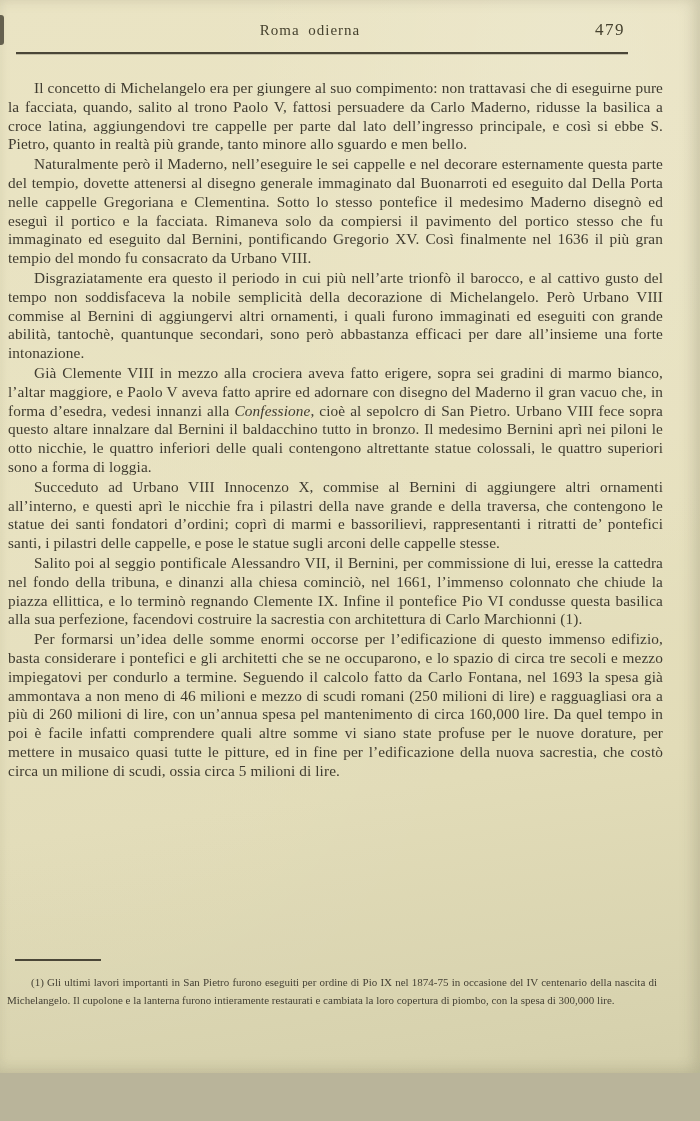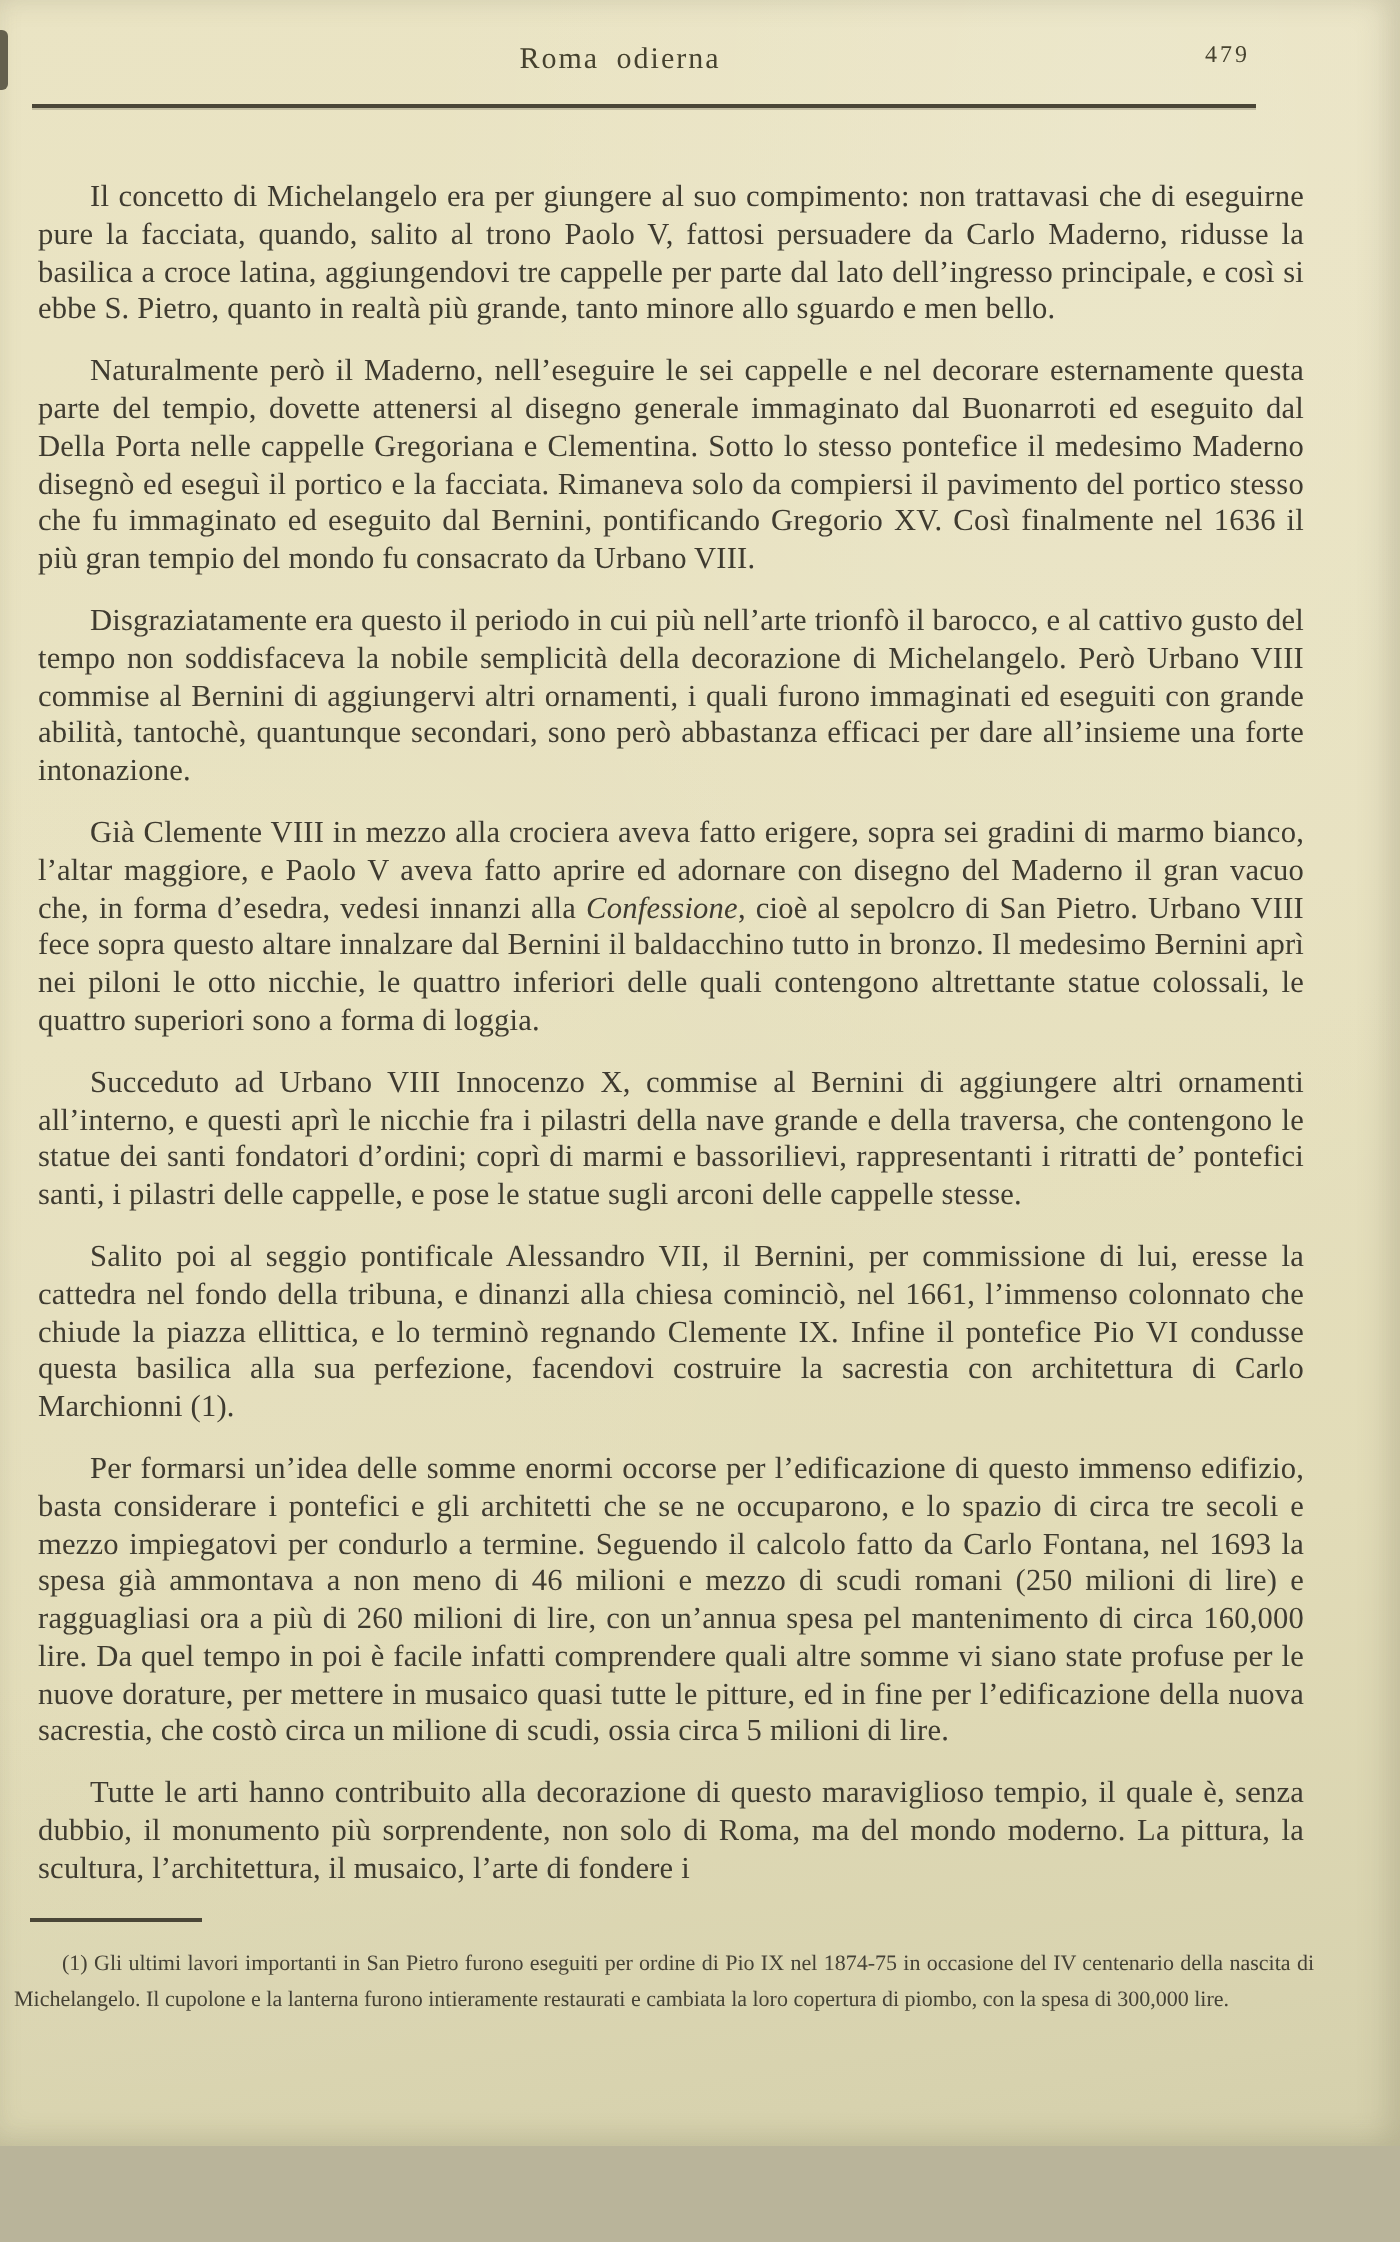--- a/index.html
+++ b/index.html
@@ -42,21 +42,21 @@
     text-align: center;
     font-size: 15px;
     letter-spacing: 1px;
     word-spacing: 4px;
     color: #46422f;
   }
   .page-number {
     position: absolute;
     top: 20px;
     right: 75px;
-    font-size: 12px;
+    font-size: 17px;
     letter-spacing: 1.5px;
     color: #46422f;
   }
   .header-rule {
     position: absolute;
     top: 52px;
     left: 16px;
     width: 612px;
     height: 2px;
     background: #4a4637;
@@ -67,21 +67,21 @@
     top: 78px;
     left: 7px;
     width: 657px;
     font-size: 15.3px;
     line-height: 18.8px;
     letter-spacing: 0.1px;
     text-align: justify;
     color: #3f3b30;
   }
   .para {
-    margin: 12px;
+    margin: 1px;
     text-indent: 26px;
   }
   .ital {
     font-style: italic;
   }
   .footnote-rule {
     position: absolute;
     top: 959px;
     left: 15px;
     width: 86px;
@@ -114,20 +114,19 @@
   <div class="header-rule"></div>
 
   <div class="text-block">
     <p class="para">Il concetto di Michelangelo era per giungere al suo compimento: non trattavasi che di eseguirne pure la facciata, quando, salito al trono Paolo V, fattosi persuadere da Carlo Maderno, ridusse la basilica a croce latina, aggiungendovi tre cappelle per parte dal lato dell’ingresso principale, e così si ebbe S. Pietro, quanto in realtà più grande, tanto minore allo sguardo e men bello.</p>
     <p class="para">Naturalmente però il Maderno, nell’eseguire le sei cappelle e nel decorare esternamente questa parte del tempio, dovette attenersi al disegno generale immaginato dal Buonarroti ed eseguito dal Della Porta nelle cappelle Gregoriana e Clementina. Sotto lo stesso pontefice il medesimo Maderno disegnò ed eseguì il portico e la facciata. Rimaneva solo da compiersi il pavimento del portico stesso che fu immaginato ed eseguito dal Bernini, pontificando Gregorio XV. Così finalmente nel 1636 il più gran tempio del mondo fu consacrato da Urbano VIII.</p>
     <p class="para">Disgraziatamente era questo il periodo in cui più nell’arte trionfò il barocco, e al cattivo gusto del tempo non soddisfaceva la nobile semplicità della decorazione di Michelangelo. Però Urbano VIII commise al Bernini di aggiungervi altri ornamenti, i quali furono immaginati ed eseguiti con grande abilità, tantochè, quantunque secondari, sono però abbastanza efficaci per dare all’insieme una forte intonazione.</p>
     <p class="para"><span>Già Clemente VIII in mezzo alla crociera aveva fatto erigere, sopra sei gradini di marmo bianco, l’altar maggiore, e Paolo V aveva fatto aprire ed adornare con disegno del Maderno il gran vacuo che, in forma d’esedra, vedesi innanzi alla </span><i class="ital">Confessione</i><span>, cioè al sepolcro di San Pietro. Urbano VIII fece sopra questo altare innalzare dal Bernini il baldacchino tutto in bronzo. Il medesimo Bernini aprì nei piloni le otto nicchie, le quattro inferiori delle quali contengono altrettante statue colossali, le quattro superiori sono a forma di loggia.</span></p>
     <p class="para">Succeduto ad Urbano VIII Innocenzo X, commise al Bernini di aggiungere altri ornamenti all’interno, e questi aprì le nicchie fra i pilastri della nave grande e della traversa, che contengono le statue dei santi fondatori d’ordini; coprì di marmi e bassorilievi, rappresentanti i ritratti de’ pontefici santi, i pilastri delle cappelle, e pose le statue sugli arconi delle cappelle stesse.</p>
     <p class="para">Salito poi al seggio pontificale Alessandro VII, il Bernini, per commissione di lui, eresse la cattedra nel fondo della tribuna, e dinanzi alla chiesa cominciò, nel 1661, l’immenso colonnato che chiude la piazza ellittica, e lo terminò regnando Clemente IX. Infine il pontefice Pio VI condusse questa basilica alla sua perfezione, facendovi costruire la sacrestia con architettura di Carlo Marchionni (1).</p>
     <p class="para">Per formarsi un’idea delle somme enormi occorse per l’edificazione di questo immenso edifizio, basta considerare i pontefici e gli architetti che se ne occuparono, e lo spazio di circa tre secoli e mezzo impiegatovi per condurlo a termine. Seguendo il calcolo fatto da Carlo Fontana, nel 1693 la spesa già ammontava a non meno di 46 milioni e mezzo di scudi romani (250 milioni di lire) e ragguagliasi ora a più di 260 milioni di lire, con un’annua spesa pel mantenimento di circa 160,000 lire. Da quel tempo in poi è facile infatti comprendere quali altre somme vi siano state profuse per le nuove dorature, per mettere in musaico quasi tutte le pitture, ed in fine per l’edificazione della nuova sacrestia, che costò circa un milione di scudi, ossia circa 5 milioni di lire.</p>
-    <p class="para">Tutte le arti hanno contribuito alla decorazione di questo maraviglioso tempio, il quale è, senza dubbio, il monumento più sorprendente, non solo di Roma, ma del mondo moderno. La pittura, la scultura, l’architettura, il musaico, l’arte di fondere i</p>
   </div>
 
   <div class="footnote-rule"></div>
 
   <div class="footnote">(1) Gli ultimi lavori importanti in San Pietro furono eseguiti per ordine di Pio IX nel 1874-75 in occasione del IV centenario della nascita di Michelangelo. Il cupolone e la lanterna furono intieramente restaurati e cambiata la loro copertura di piombo, con la spesa di 300,000 lire.</div>
 
 </div>
 
 </body></html>

